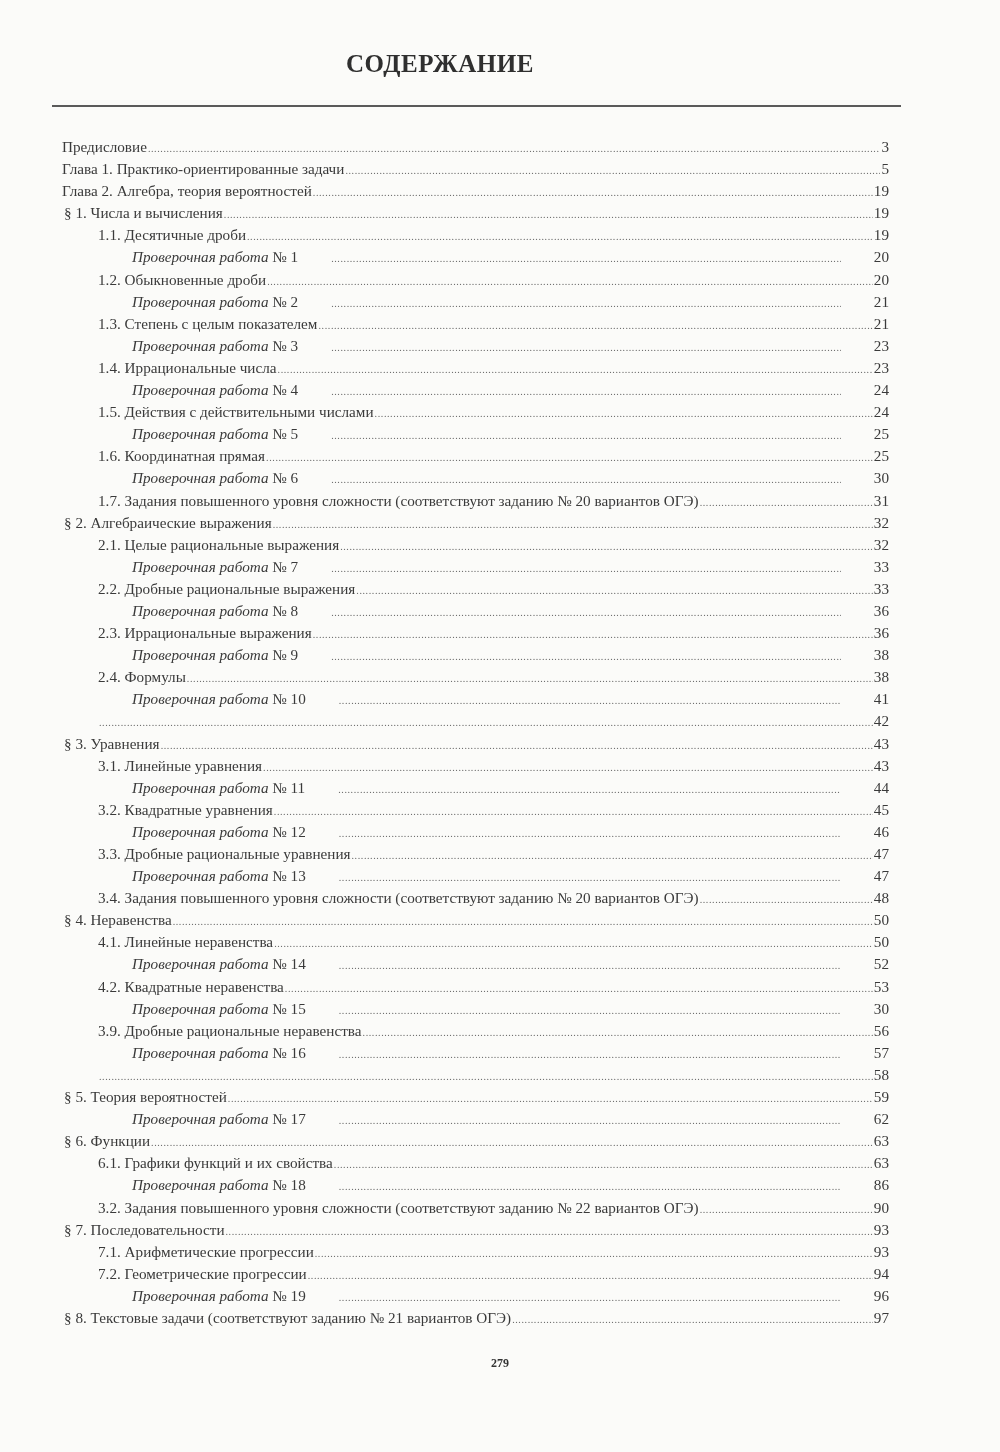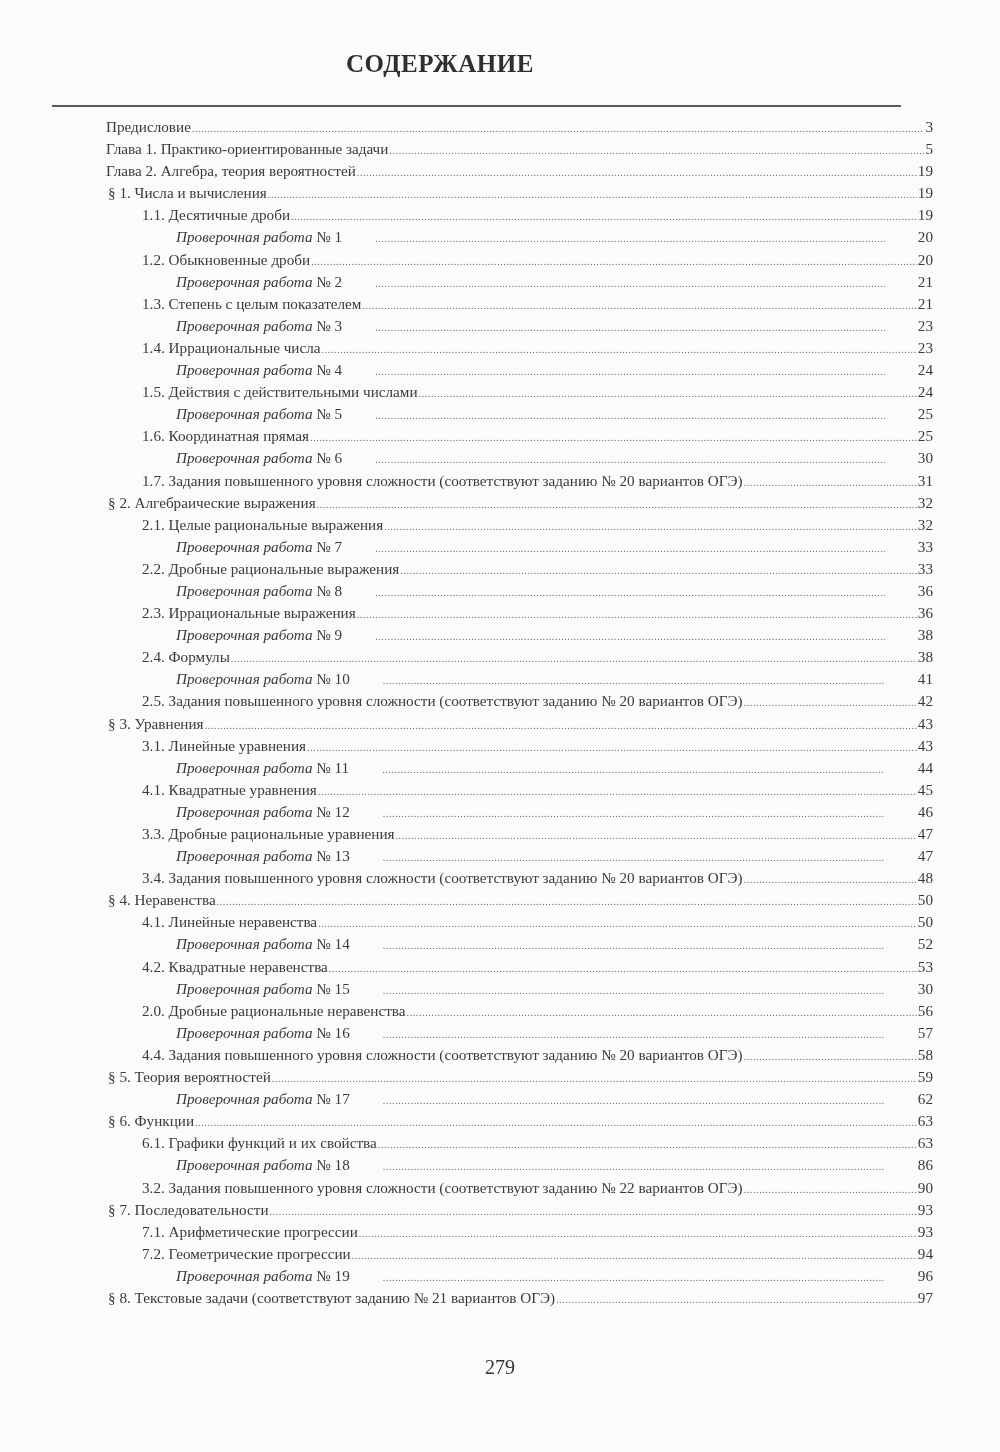--- a/index.html
+++ b/index.html
@@ -15,21 +15,21 @@
     position:absolute; left:0; width:880px; top:50px;
     text-align:center;
     font-size:25px; font-weight:bold; letter-spacing:0.5px;
     color:#2f2f2f;
   }
   .rule {
     position:absolute; left:52px; width:849px; top:105px;
     height:0; border-top:2px solid #5a5a5a;
   }
   .toc {
-    position:absolute; left:62px; width:827px; top:116px;margin-left:44px;
+    position:absolute; left:62px; width:827px; top:136px;
   }
   .row {
     display:flex; align-items:baseline;
     height:22.1px; line-height:22.1px;
     font-size:15.2px; white-space:nowrap;
   }
   .row.l1 { padding-left:0; }
   .row.l2 { padding-left:2px; }
   .row.l3 { padding-left:36px;justify-content:flex-end; }
   .row.l4 { padding-left:70px;gap:32px; }
@@ -38,21 +38,21 @@
   .row .dots {
     flex:1 1 auto; overflow:hidden; margin:0 1px;
     color:#666; letter-spacing:0.6px; font-size:10px;
   }
   .row .dots::before {
     content:"................................................................................................................................................................................................................................................................";
   }
   .row .pg { flex:0 0 auto; text-align:right; }
   .page-number {
     position:absolute; left:0; width:1000px; top:1356px;
-    text-align:center; font-size:20px; font-weight:normal; color:#333;
+    text-align:center; font-size:12px; font-weight:bold; color:#333;
   }
 </style>
 </head>
 <body>
 
 <div class="title">СОДЕРЖАНИЕ</div>
 <div class="rule"></div>
 
 <div class="toc" id="toc">
     <div class="row l1">
@@ -179,41 +179,40 @@
       <span class="lbl"><span>2.4. Формулы</span></span>
       <span class="dots"></span>
       <span class="pg">38</span>
     </div>
     <div class="row l4">
       <span class="lbl"><span class="it">Проверочная работа</span><span> № 10</span></span>
       <span class="dots"></span>
       <span class="pg">41</span>
     </div>
     <div class="row l3">
-      <span class="lbl"><span>2.5. Задания повышенного уровня сложности (соответствуют заданию № 20 вариантов ОГЭ)</span></span>
       <span class="dots"></span>
       <span class="pg">42</span>
     </div>
     <div class="row l2">
       <span class="lbl"><span>§ 3. Уравнения</span></span>
       <span class="dots"></span>
       <span class="pg">43</span>
     </div>
     <div class="row l3">
       <span class="lbl"><span>3.1. Линейные уравнения</span></span>
       <span class="dots"></span>
       <span class="pg">43</span>
     </div>
     <div class="row l4">
       <span class="lbl"><span class="it">Проверочная работа</span><span> № 11</span></span>
       <span class="dots"></span>
       <span class="pg">44</span>
     </div>
     <div class="row l3">
-      <span class="lbl"><span>4.1. Квадратные уравнения</span></span>
+      <span class="lbl"><span>3.2. Квадратные уравнения</span></span>
       <span class="dots"></span>
       <span class="pg">45</span>
     </div>
     <div class="row l4">
       <span class="lbl"><span class="it">Проверочная работа</span><span> № 12</span></span>
       <span class="dots"></span>
       <span class="pg">46</span>
     </div>
     <div class="row l3">
       <span class="lbl"><span>3.3. Дробные рациональные уравнения</span></span>
@@ -249,31 +248,30 @@
       <span class="lbl"><span>4.2. Квадратные неравенства</span></span>
       <span class="dots"></span>
       <span class="pg">53</span>
     </div>
     <div class="row l4">
       <span class="lbl"><span class="it">Проверочная работа</span><span> № 15</span></span>
       <span class="dots"></span>
       <span class="pg">30</span>
     </div>
     <div class="row l3">
-      <span class="lbl"><span>2.0. Дробные рациональные неравенства</span></span>
+      <span class="lbl"><span>3.9. Дробные рациональные неравенства</span></span>
       <span class="dots"></span>
       <span class="pg">56</span>
     </div>
     <div class="row l4">
       <span class="lbl"><span class="it">Проверочная работа</span><span> № 16</span></span>
       <span class="dots"></span>
       <span class="pg">57</span>
     </div>
     <div class="row l3">
-      <span class="lbl"><span>4.4. Задания повышенного уровня сложности (соответствуют заданию № 20 вариантов ОГЭ)</span></span>
       <span class="dots"></span>
       <span class="pg">58</span>
     </div>
     <div class="row l2">
       <span class="lbl"><span>§ 5. Теория вероятностей</span></span>
       <span class="dots"></span>
       <span class="pg">59</span>
     </div>
     <div class="row l4">
       <span class="lbl"><span class="it">Проверочная работа</span><span> № 17</span></span>

